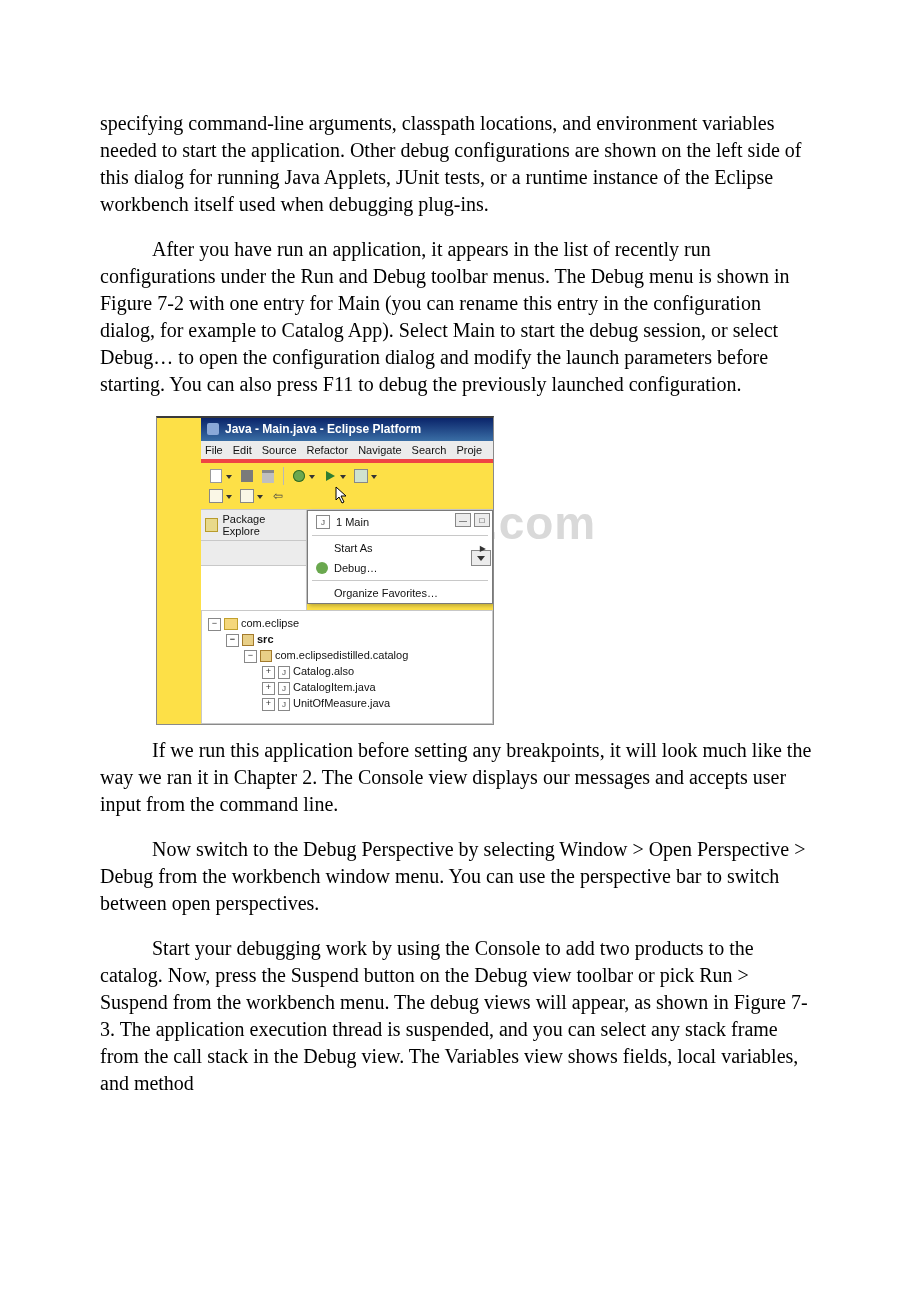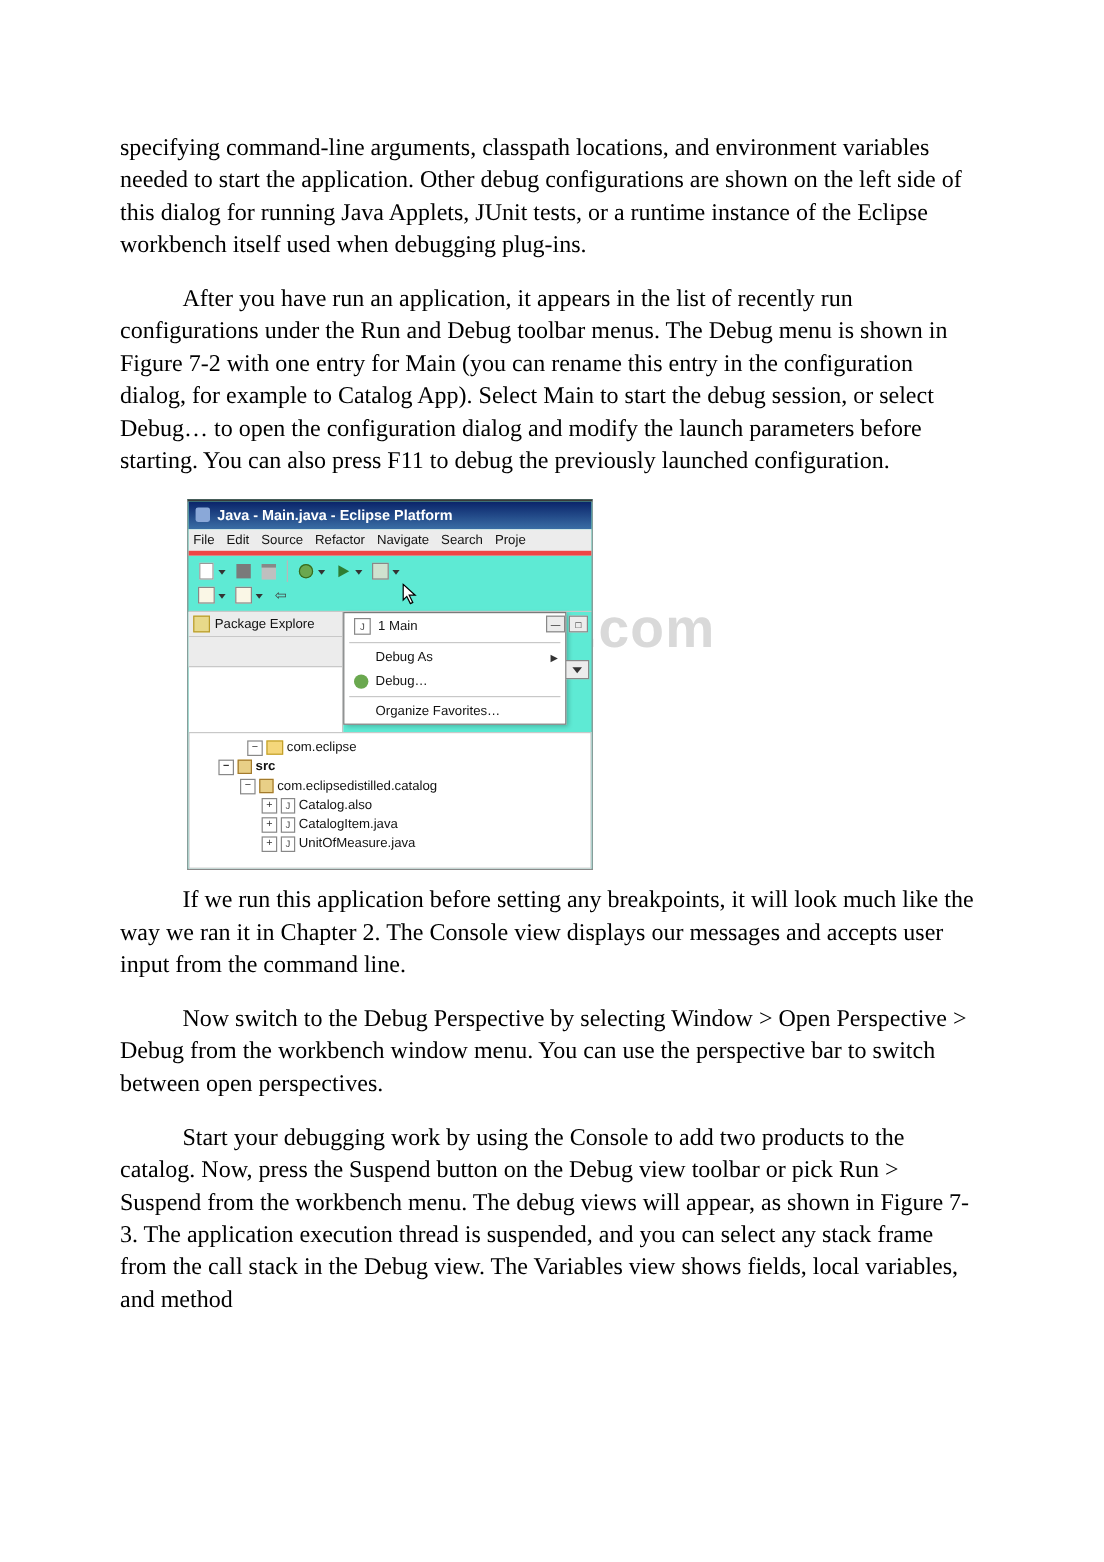--- a/index.html
+++ b/index.html
@@ -38,25 +38,26 @@
     letter-spacing: 1px;
     z-index: 0;
     white-space: nowrap;
     pointer-events: none;
   }
   .eclipse-window {
     position: relative;
     z-index: 1;
     border: 1px solid #8a8a8a;
     border-top: 2px solid #3a3a3a;
-    background: #5eead4;
+    background: #fde047;
     font-family: Tahoma, Arial, sans-serif;
     font-size: 11px;
     color: #111;
     overflow: hidden;
+    padding-left: 44px;
   }
   .titlebar {
     background: linear-gradient(#0a246a, #3a6ea5);
     color: #fff;
     font-weight: bold;
     padding: 4px 6px 5px 6px;
     font-size: 12px;
     display: flex;
     align-items: center;
     gap: 6px;
@@ -214,21 +215,21 @@
     line-height:16px;
     overflow:hidden;
     height:108px;
   }
   .tree-row { white-space:nowrap; }
   .tree .tw {
     display:inline-block;width:11px;height:11px;
     border:1px solid #888;font-size:9px;line-height:9px;text-align:center;
     margin-right:3px;background:#fff;color:#333;vertical-align:middle;
   }
-  .tree .pad1{ padding-left:4px;margin-left:42px; }
+  .tree .pad1{ padding-left:4px; }
   .tree .pad2{ padding-left:22px;font-weight:bold; }
   .tree .pad3{ padding-left:40px; }
   .tree .pad4{ padding-left:58px; }
   .tree .folder{
     display:inline-block;width:12px;height:10px;background:#f5d77b;border:1px solid #c2a02c;vertical-align:middle;margin-right:3px;
   }
   .tree .pkg{
     display:inline-block;width:10px;height:10px;border:1px solid #a37a2c;background:#e8cf87;vertical-align:middle;margin-right:3px;
   }
   .tree .jfile{
@@ -313,21 +314,21 @@
           </div>
           <div class="dropdown-arrow-box"></div>
           <div class="dropdown">
             <div class="dd-item">
               <span class="dd-j">J</span>
               <span>1 Main</span>
             </div>
             <div class="dd-sep"></div>
             <div class="dd-item has-sub">
               <span style="width:12px;"></span>
-              <span>Debug As</span>
+              <span>Start As</span>
             </div>
             <div class="dd-item">
               <span class="dd-bug"></span>
               <span>Debug…</span>
             </div>
             <div class="dd-sep"></div>
             <div class="dd-item">
               <span style="width:12px;"></span>
               <span>Organize Favorites…</span>
             </div>

